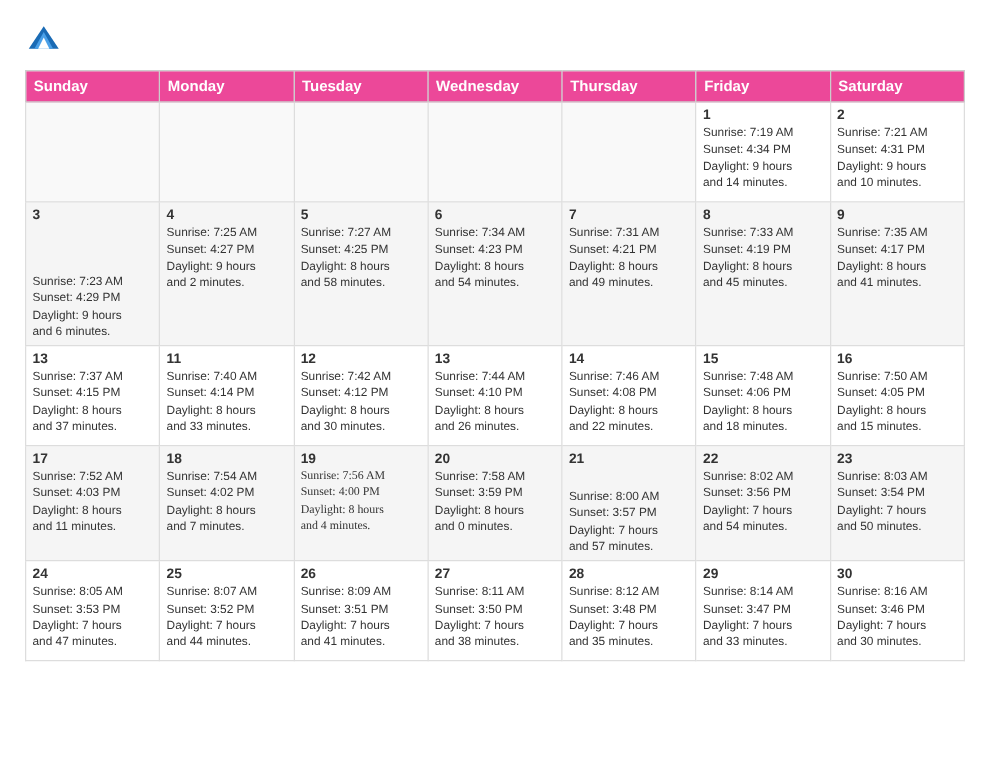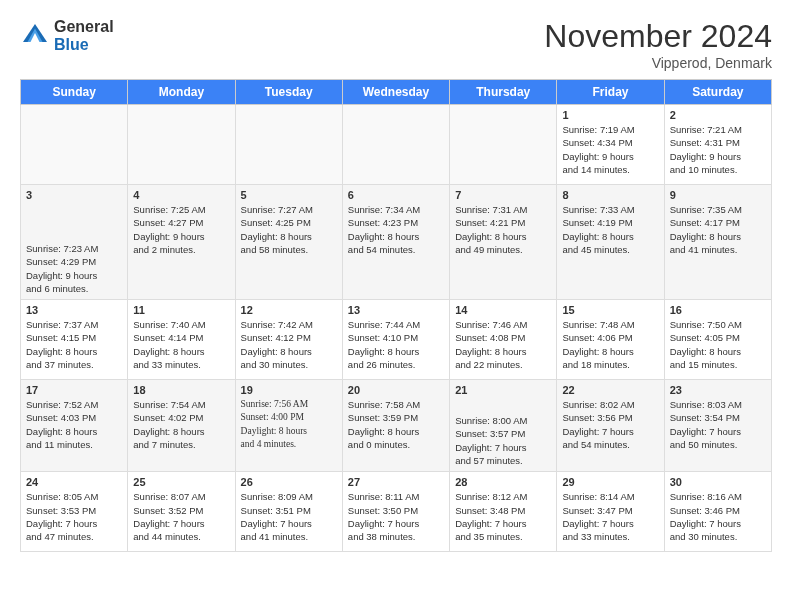--- a/index.html
+++ b/index.html
@@ -40,25 +40,25 @@
     
     .calendar {
       width: 100%;
       border-collapse: collapse;
       padding: 0 10px;
       margin: 0 10px;
       width: calc(100% - 20px);
     }
     
     .calendar th {
-      background-color: #3b82f6;
+      background-color: #ec4899;
       color: #fff;
       font-size: 12px;
       padding: 5px 6px;
-      text-align: center;
+      text-align: left;
       border: 1px solid #ccc;
     }
     
     .calendar td {
       vertical-align: top;
       border: 1px solid #ddd;
       padding: 4px 5px;
       font-size: 10px;
       color: #333;
       width: 14.28%;
@@ -94,28 +94,20 @@
 <body>
 
 <div>
   <div class="header">
     <div class="logo">
       <svg class="logo-icon" viewBox="0 0 40 40" width="40" height="40">
         <polygon points="20,4 36,28 4,28" fill="#1a6bb5"></polygon>
         <polygon points="20,10 30,28 10,28" fill="#4aa0e8"></polygon>
         <polygon points="20,16 26,28 14,28" fill="#fff"></polygon>
       </svg>
-      <div>
-        <div style="font-size:16px;font-weight:bold;color:#333;">General</div>
-        <div style="font-size:16px;font-weight:bold;color:#1a6bb5;">Blue</div>
-      </div>
-    </div>
-    <div class="title-block">
-      <div class="month-title">November 2024</div>
-      <div class="location">Vipperod, Denmark</div>
     </div>
   </div>
 
   <div class="calendar-wrap">
     <table class="calendar">
       <thead>
         <tr>
           <th>Sunday</th>
           <th>Monday</th>
           <th>Tuesday</th>

